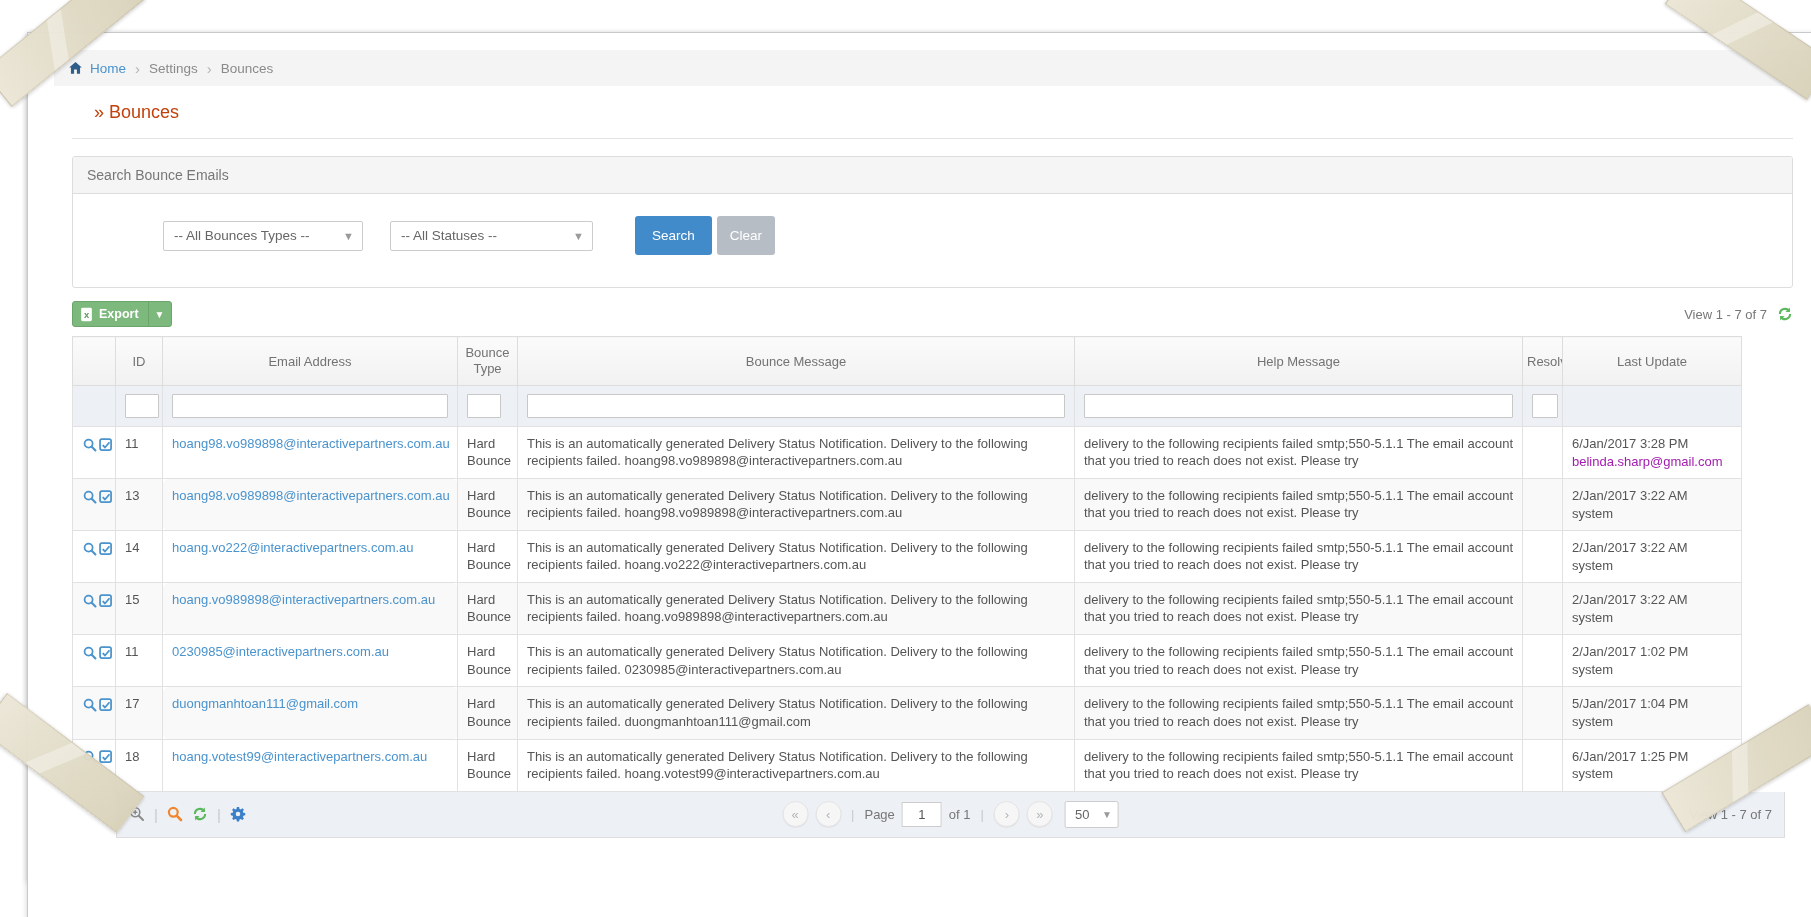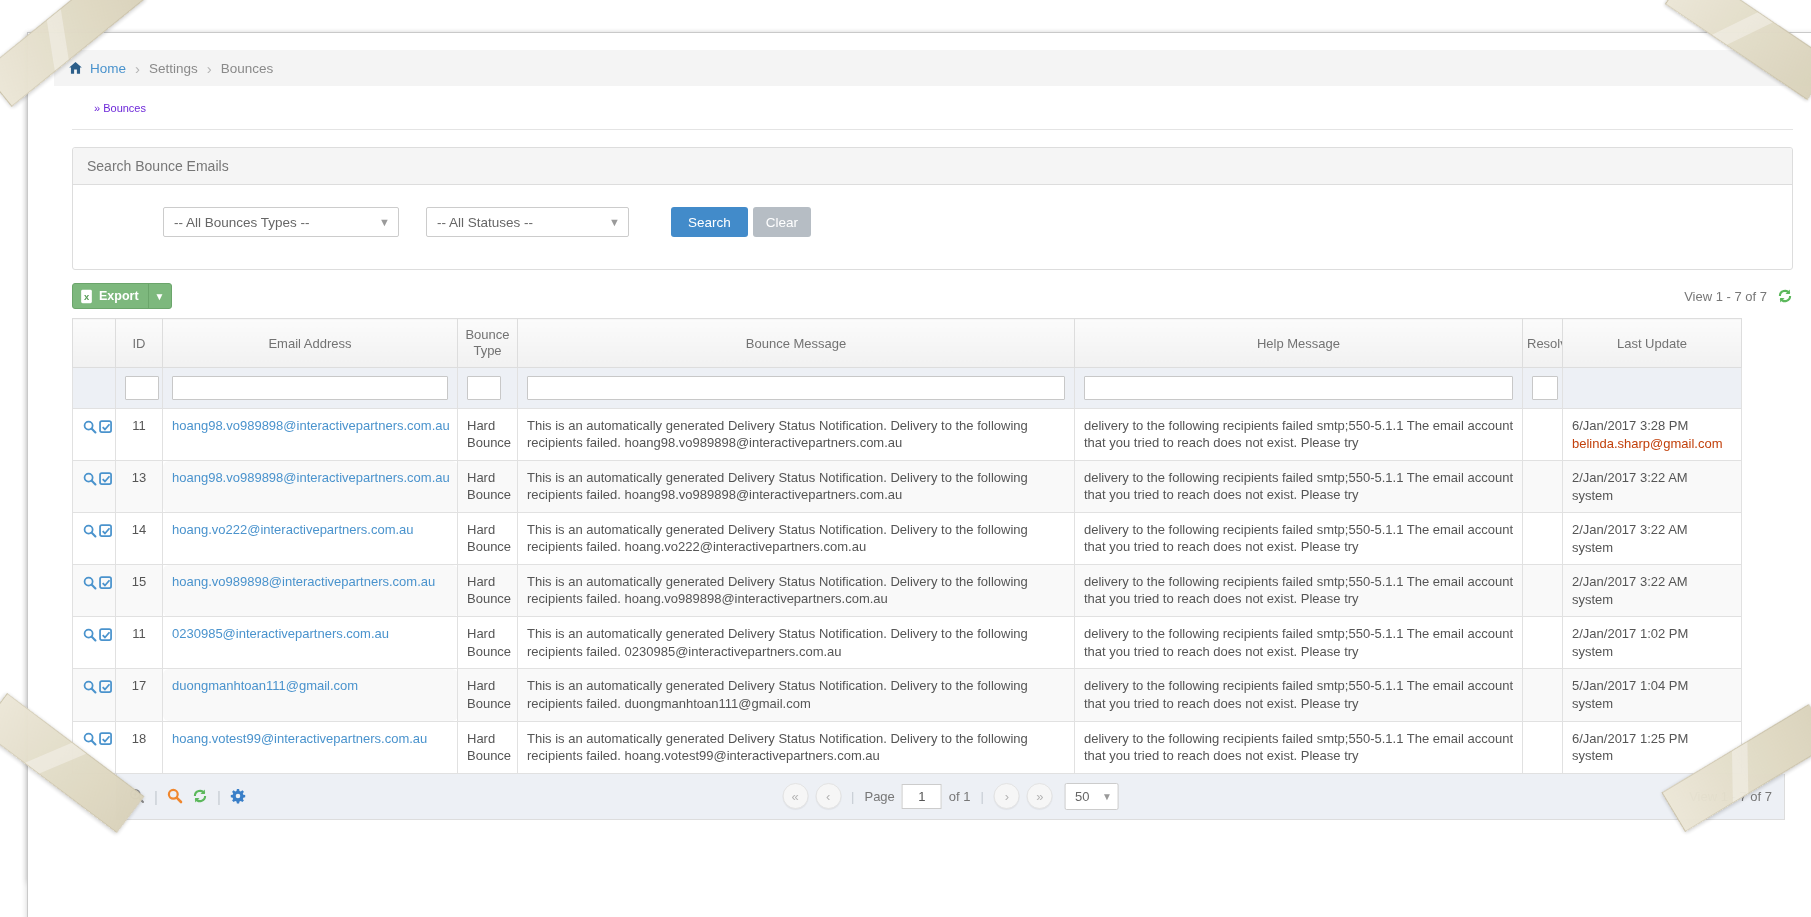--- a/index.html
+++ b/index.html
@@ -42,44 +42,44 @@
     margin:17px 26px 0; height:36px; background:#f4f4f4;
     display:flex; align-items:center; gap:9px; padding:0 14px;
     font-size:13.5px; color:#8a8a8a;
   }
   .breadcrumb .home-link { color:#4a93cd; text-decoration:none; display:flex; align-items:center; gap:7px;text-align:center; }
   .breadcrumb .sep { color:#b5b5b5; font-size:15px; }
 
   
   .title-row { margin:16px 44px 0; padding-left:9px; display:flex; align-items:baseline; }
   .page-title { color:#5799d0; font-size:27px; font-weight:400; }
-  .page-subtitle { color:#6d28d9; font-size:11px; margin-left:13px; }
+  .page-subtitle { color:#c2410c; font-size:18px; margin-left:13px; }
   .title-hr { margin:15px 44px 0; border:none; border-top:1px solid #e4e4e4; }
 
   
   .search-panel { margin:17px 44px 0; border:1px solid #ddd; border-radius:3px; }
   .sp-header {
     background:#f5f5f5; border-bottom:1px solid #ddd; border-radius:3px 3px 0 0;
     padding:10px 14px; color:#777; font-size:14px;
   }
   .sp-body { padding:22px 14px 32px; display:flex; align-items:center; }
   .search-box {
     width:822px; height:32px; border:1px solid #ccc; border-radius:2px;
     padding:0 11px; font-size:13.5px; color:#555; font-family:"Liberation Sans", sans-serif;
   }
   .search-box::placeholder { color:#b2b2b2; }
   .fake-select {
     height:30px; background:#fff; border:1px solid #ccc; border-radius:2px;
     display:flex; align-items:center; justify-content:space-between;
     padding:0 8px 0 10px; font-size:13.5px; color:#666; cursor:default;
   }
-  .sel-bounce { width:236px; margin-left:76px; }
+  .sel-bounce { width:200px; margin-left:76px; }
   .sel-status { width:203px; margin-left:27px; }
   .fake-select .caret { color:#9a9a9a; font-size:11px; }
-  .btn { height:30px; border:none; border-radius:3px; color:#fff; font-size:13.5px;
+  .btn { height:39px; border:none; border-radius:3px; color:#fff; font-size:13.5px;
          font-family:"Liberation Sans", sans-serif; cursor:pointer; }
   .btn-search { background:#428bca; padding:0 17px; margin-left:42px; }
   .btn-clear  { background:#b6bdc4; padding:0 13px; margin-left:5px; }
 
   
   .toolbar-row { margin:13px 44px 0; display:flex; align-items:center; }
   .export-btn {
     display:inline-flex; align-items:stretch; height:26px;
     background:#7db87d; border:1px solid #6ba56b; border-radius:3px;
     color:#fff; font-size:12.5px; font-weight:bold; cursor:pointer;
@@ -102,25 +102,25 @@
   tr.filter-row td { background:#edf0f5; border:1px solid #ddd; padding:6px 7px; height:37px; }
   .f-in { border:1px solid #c8c8c8; border-radius:1px; height:24px; background:#fff; font-family:"Liberation Sans", sans-serif; }
   .f-small { width:34px; }
   .f-tiny  { width:26px; }
   .f-wide  { width:100%; }
   table.grid td { border:1px solid #e1e1e1; vertical-align:top; padding:8px 9px; color:#555; line-height:1.32; }
   tr.data-row { background:#fff; height:52px; }
   tr.data-row.alt { background:#f9f9f9; }
   td.c-icons { white-space:nowrap; padding-top:10px; text-align:center; }
   td.c-icons svg { margin:0 1px; vertical-align:middle; cursor:pointer; }
-  td.c-id { text-align:center; }
+  td.c-id { text-align:left; }
   td.c-email { white-space:nowrap; overflow:hidden;border-radius:6px; }
   td.c-email a { color:#4a93cd; text-decoration:none; }
   td.c-last div { line-height:1.35; }
-  td.c-last .lnk { color:#c2410c; cursor:pointer; }
+  td.c-last .lnk { color:#a21caf; cursor:pointer; }
 
   
   .footer-band {
     margin:0 44px; width:1669px; height:46px; background:#edf0f5;
     border:1px solid #ddd; border-top:none;
     display:flex; align-items:center; padding:0 12px; position:relative;
     font-size:13px; color:#777;
   }
   .fb-left { display:flex; align-items:center; gap:9px; }
   .fb-div { color:#c5cbd2; font-size:15px; }

